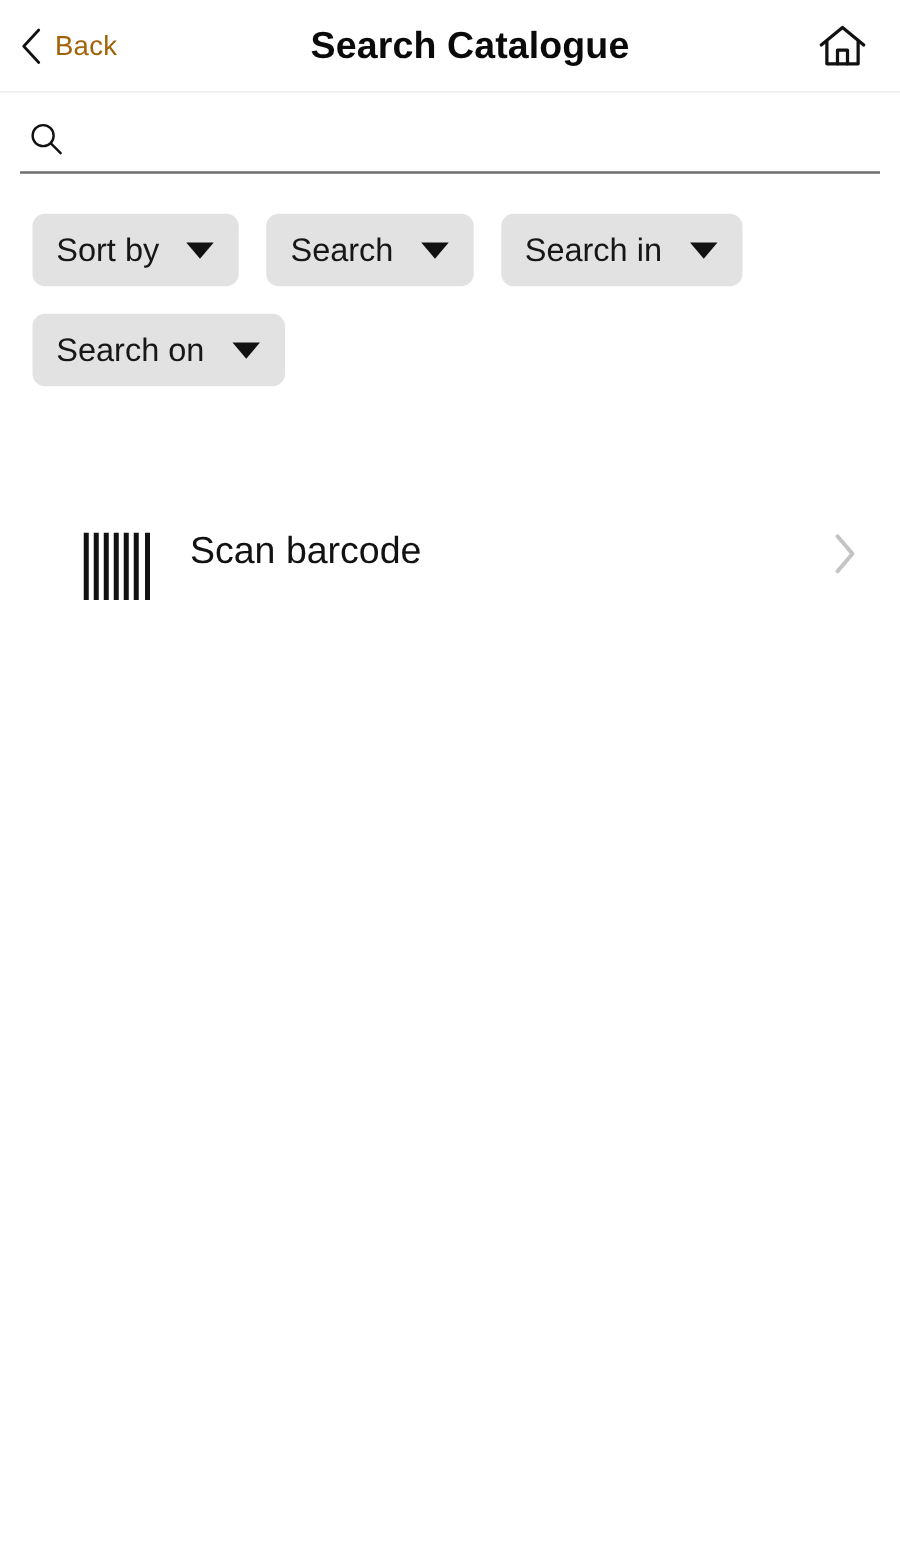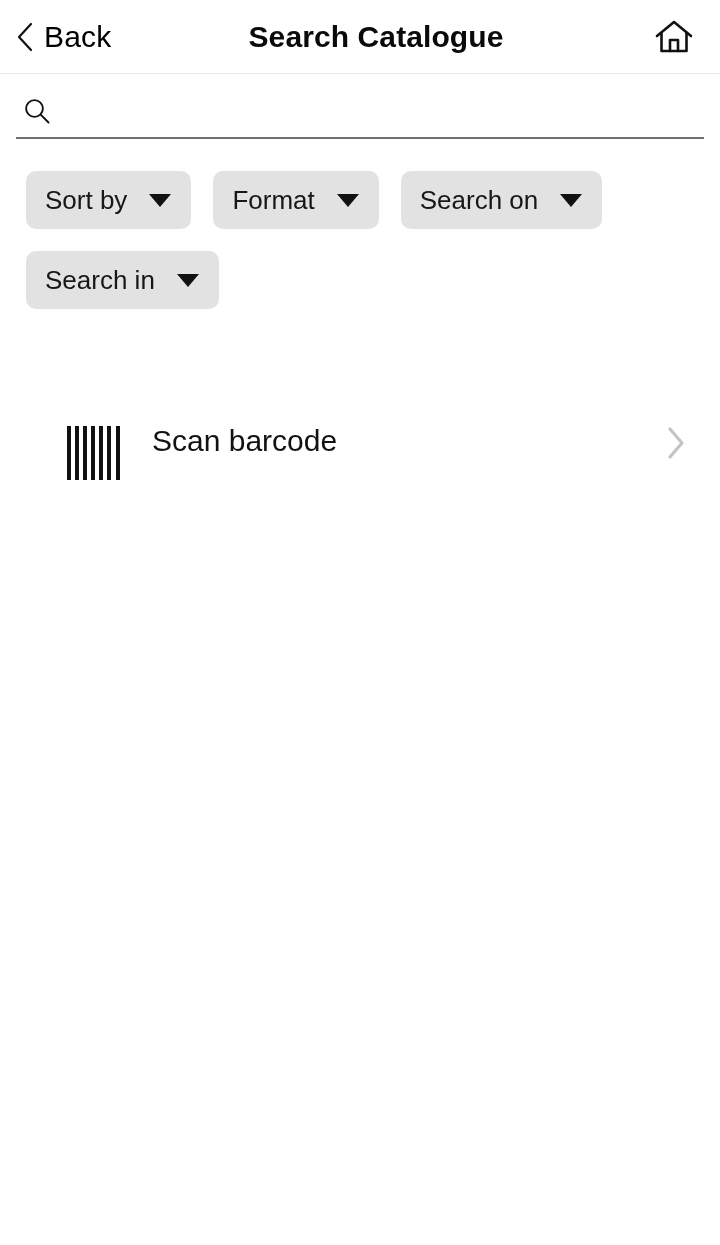--- a/index.html
+++ b/index.html
@@ -35,23 +35,23 @@
     padding: 0 6px;
     cursor: pointer;
   }
   .back-chevron {
     display: block;
     width: 18px;
     height: 30px;
     flex: none;
   }
   .back-label {
-    font-size: 30px;
+    font-size: 22px;
     font-weight: 400;
-    color: #000000;
+    color: #a16207;
     letter-spacing: 0.2px;
     line-height: 1;
   }
   .header-title {
     position: absolute;
     left: 0;
     right: 0;
     top: 0;
     height: 73px;
     display: flex;
@@ -249,31 +249,31 @@
 </div>
 
 <div class="chips">
 
   <div class="chip">
     <span class="chip-label">Sort by</span>
     <span class="chip-caret"></span>
   </div>
 
   <div class="chip">
-    <span class="chip-label">Format</span>
+    <span class="chip-label">Search</span>
+    <span class="chip-caret"></span>
+  </div>
+
+  <div class="chip">
+    <span class="chip-label">Search in</span>
     <span class="chip-caret"></span>
   </div>
 
   <div class="chip">
     <span class="chip-label">Search on</span>
-    <span class="chip-caret"></span>
-  </div>
-
-  <div class="chip">
-    <span class="chip-label">Search in</span>
     <span class="chip-caret"></span>
   </div>
 
 </div>
 
 <div class="scan-row">
   <svg class="barcode-icon" viewBox="0 0 58 54">
     <g fill="#111111">
       <rect x="1" y="0" width="4" height="54"></rect>
       <rect x="9" y="0" width="4" height="54"></rect>

